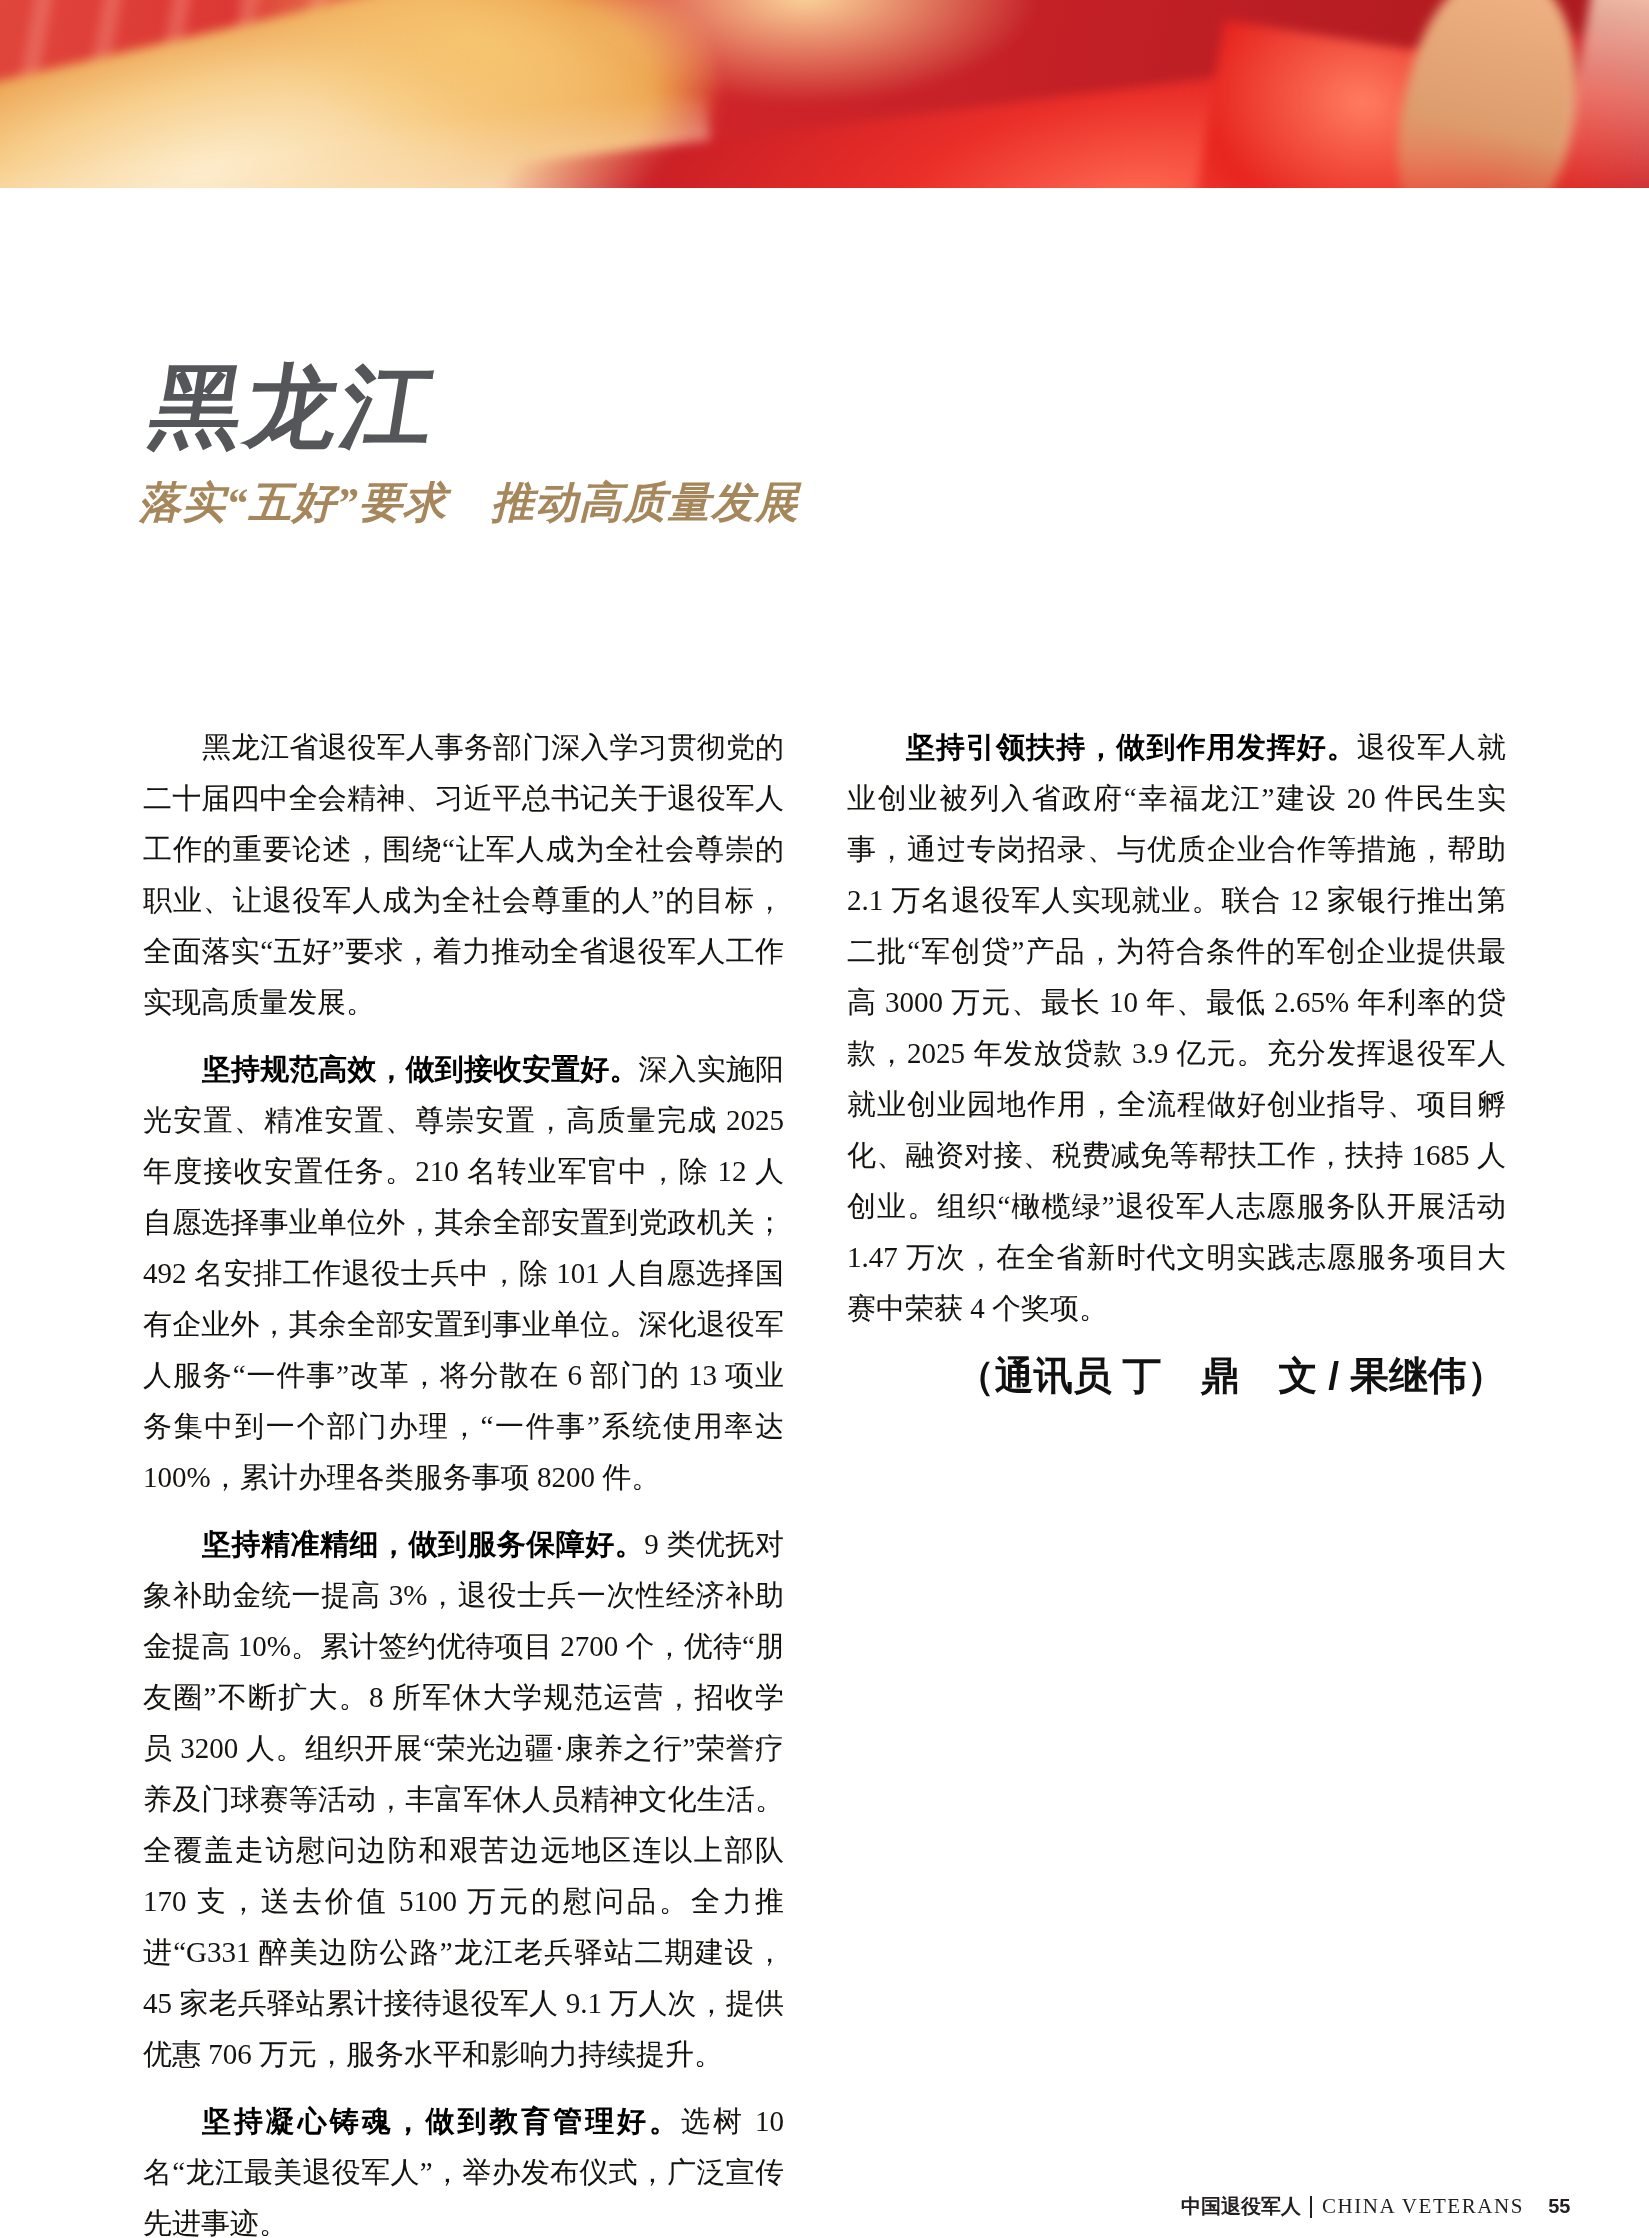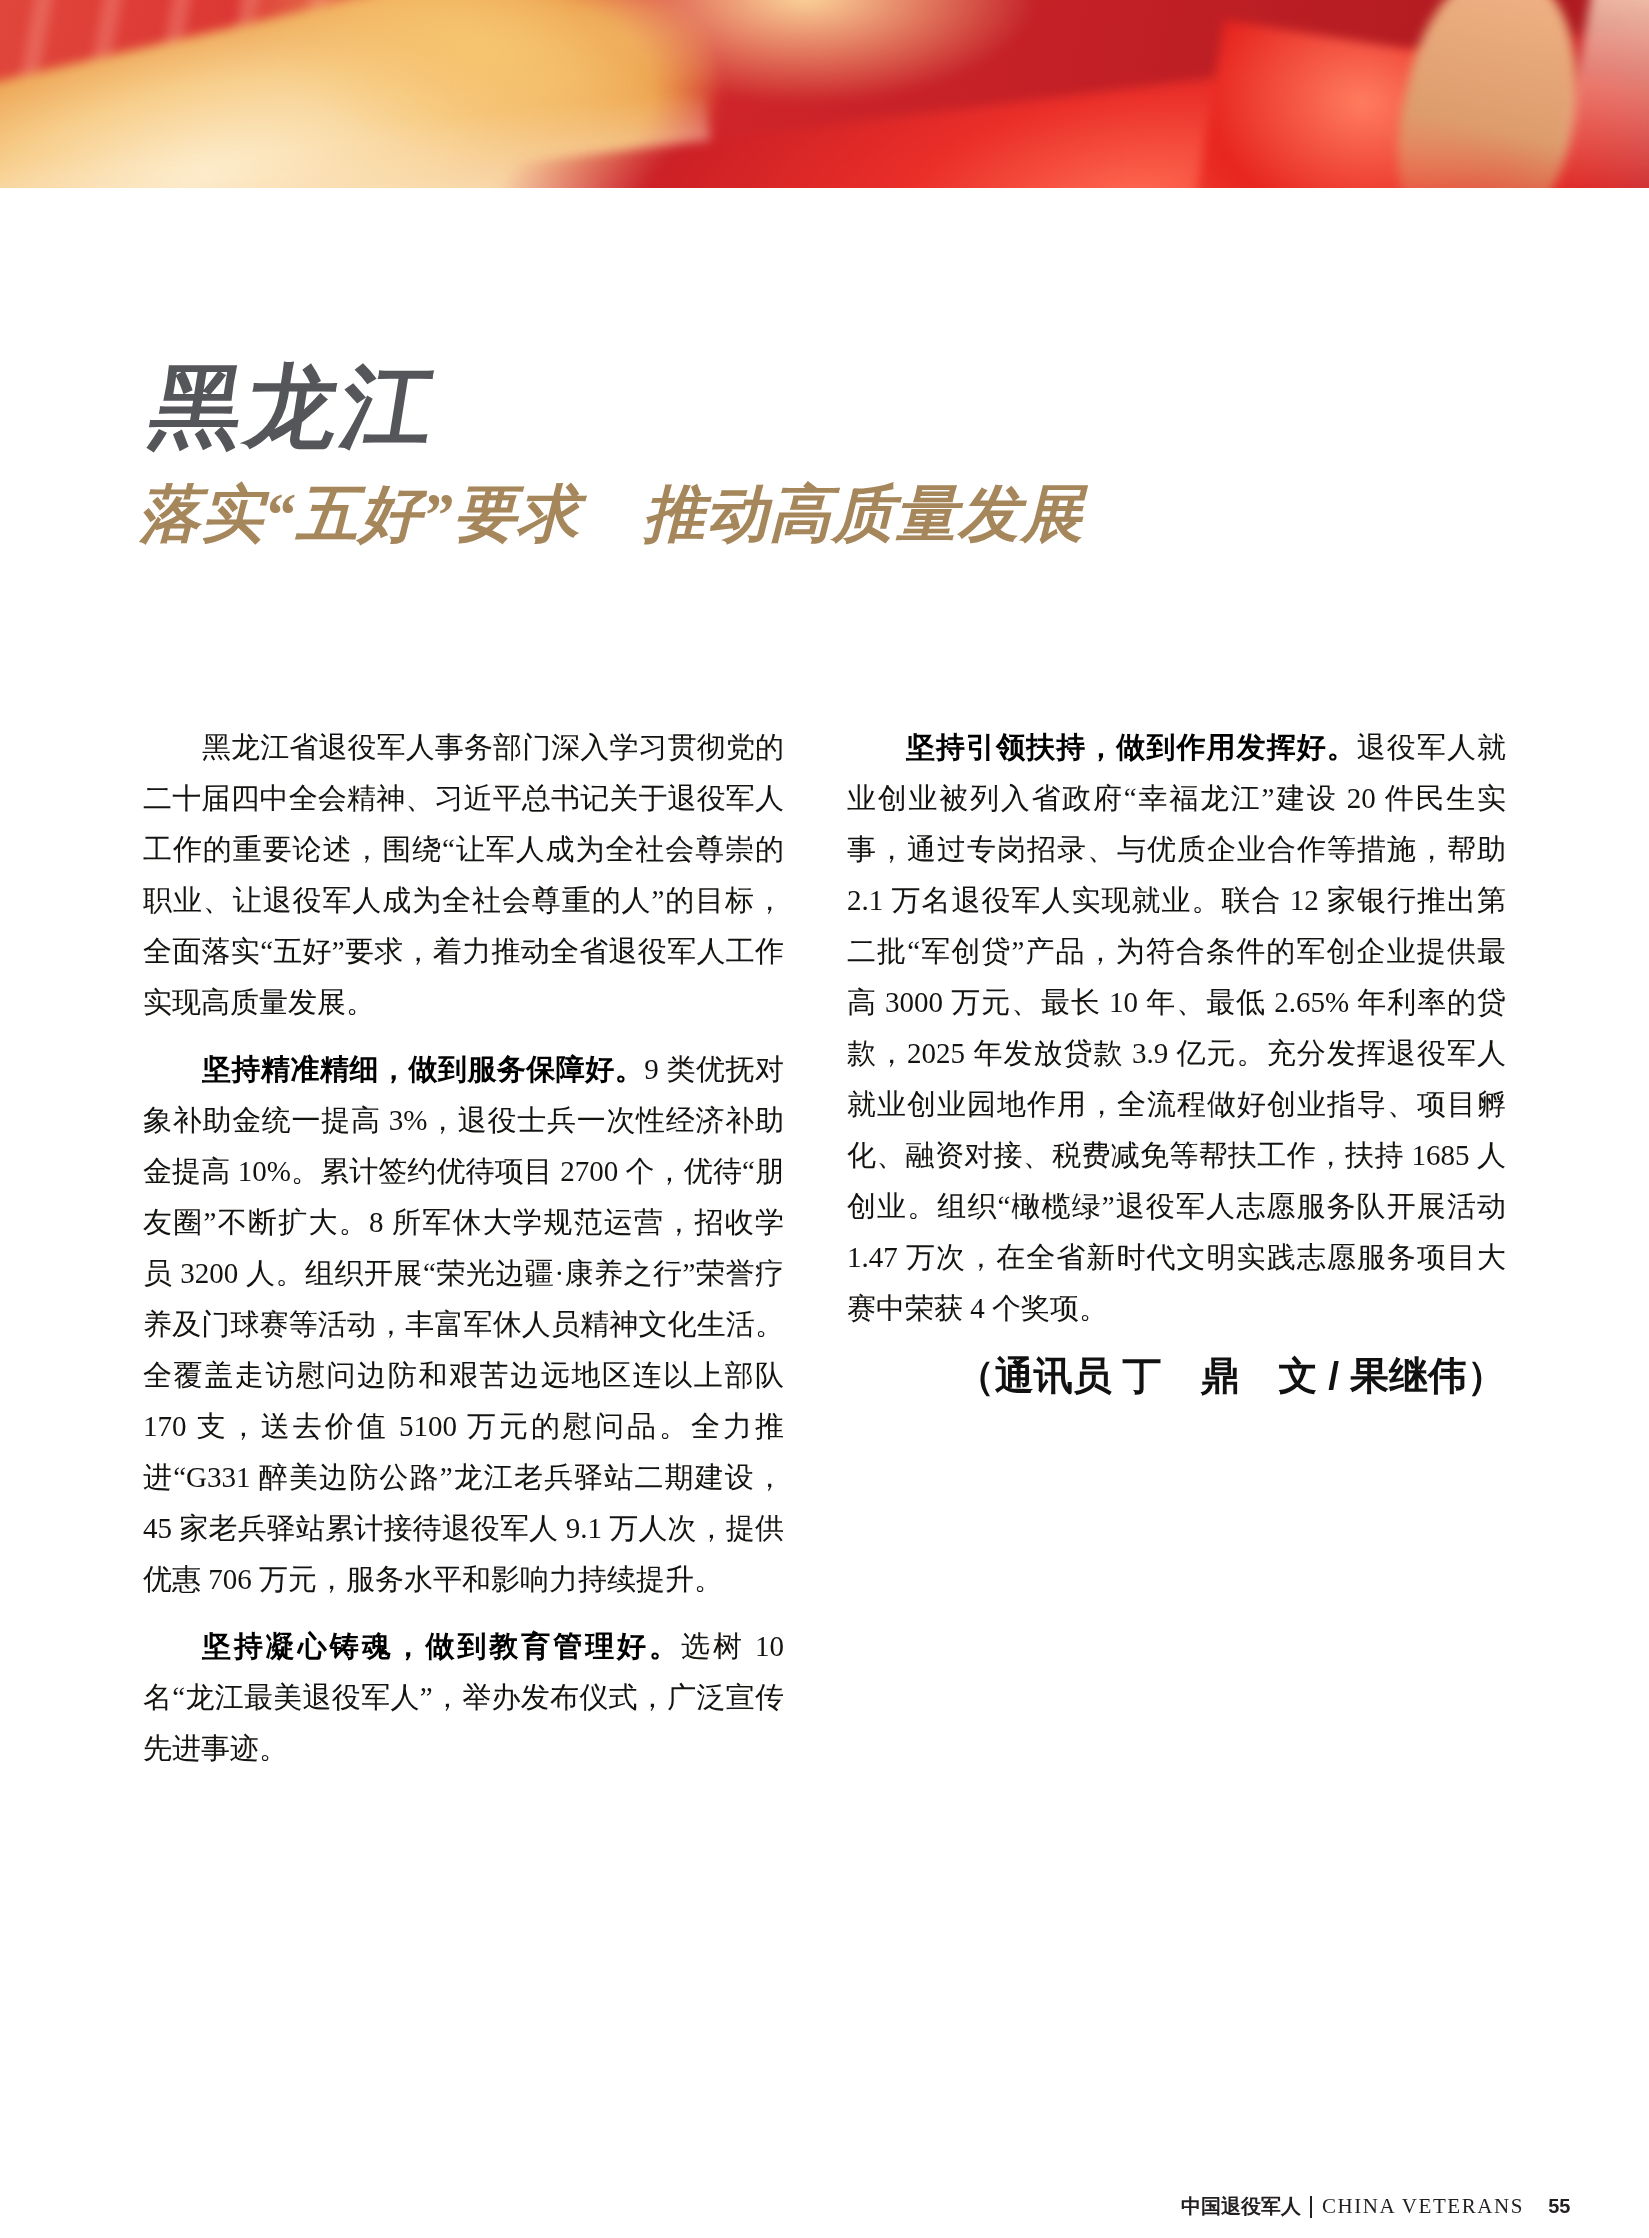--- a/index.html
+++ b/index.html
@@ -56,21 +56,21 @@
   
   .title{
     position:absolute;left:144px;top:357px;margin:0;
     font-family:"Liberation Sans", sans-serif;font-weight:900;
     font-size:91px;line-height:1.1;color:#54565a;letter-spacing:4.2px;
     transform:skewX(-9deg);transform-origin:left bottom;white-space:nowrap;
   }
   .subtitle{
     position:absolute;left:138px;top:477px;margin:0;
     font-family:"Liberation Serif", serif;font-style:italic;font-weight:700;
-    font-size:62px;line-height:1.2;color:#a6875c;letter-spacing:1px;white-space:nowrap;
+    font-size:43px;line-height:1.2;color:#a6875c;letter-spacing:1px;white-space:nowrap;
   }
   
   .col{
     position:absolute;top:706px;font-size:29px;line-height:51px;
     text-align:justify;text-justify:inter-ideograph;color:#151310;
   }
   .col-left{left:127px;width:673px;}
   .col-right{left:831px;width:691px;}
   .col p{margin:16px;padding:0;}
   .col p.indent{text-indent:59px;}
@@ -113,20 +113,21 @@
   <div class="shape red-dome"></div>
   <div class="shape tan-ribbon"></div>
   <div class="shape pale-right"></div>
 </div>
 
 <h1 class="title">黑龙江</h1>
 <h2 class="subtitle">落实“五好”要求　推动高质量发展</h2>
 
 <div class="col col-left" id="col-0">
     <p class="indent">黑龙江省退役军人事务部门深入学习贯彻党的二十届四中全会精神、习近平总书记关于退役军人工作的重要论述，围绕“让军人成为全社会尊崇的职业、让退役军人成为全社会尊重的人”的目标，全面落实“五好”要求，着力推动全省退役军人工作实现高质量发展。</p>
+    <p class="indent"><b class="lead">坚持规范高效，做到接收安置好。</b>深入实施阳光安置、精准安置、尊崇安置，高质量完成 2025 年度接收安置任务。210 名转业军官中，除 12 人自愿选择事业单位外，其余全部安置到党政机关；492 名安排工作退役士兵中，除 101 人自愿选择国有企业外，其余全部安置到事业单位。深化退役军人服务“一件事”改革，将分散在 6 部门的 13 项业务集中到一个部门办理，“一件事”系统使用率达 100%，累计办理各类服务事项 8200 件。</p>
     <p class="indent"><b class="lead">坚持精准精细，做到服务保障好。</b>9 类优抚对象补助金统一提高 3%，退役士兵一次性经济补助金提高 10%。累计签约优待项目 2700 个，优待“朋友圈”不断扩大。8 所军休大学规范运营，招收学员 3200 人。组织开展“荣光边疆·康养之行”荣誉疗养及门球赛等活动，丰富军休人员精神文化生活。全覆盖走访慰问边防和艰苦边远地区连以上部队 170 支，送去价值 5100 万元的慰问品。全力推进“G331 醉美边防公路”龙江老兵驿站二期建设，45 家老兵驿站累计接待退役军人 9.1 万人次，提供优惠 706 万元，服务水平和影响力持续提升。</p>
     <p class="indent"><b class="lead">坚持凝心铸魂，做到教育管理好。</b>选树 10 名“龙江最美退役军人”，举办发布仪式，广泛宣传先进事迹。</p>
   </div>
 <div class="col col-right" id="col-1">
     <p class="indent"><b class="lead">坚持引领扶持，做到作用发挥好。</b>退役军人就业创业被列入省政府“幸福龙江”建设 20 件民生实事，通过专岗招录、与优质企业合作等措施，帮助 2.1 万名退役军人实现就业。联合 12 家银行推出第二批“军创贷”产品，为符合条件的军创企业提供最高 3000 万元、最长 10 年、最低 2.65% 年利率的贷款，2025 年发放贷款 3.9 亿元。充分发挥退役军人就业创业园地作用，全流程做好创业指导、项目孵化、融资对接、税费减免等帮扶工作，扶持 1685 人创业。组织“橄榄绿”退役军人志愿服务队开展活动 1.47 万次，在全省新时代文明实践志愿服务项目大赛中荣获 4 个奖项。</p>
     <p class="attribution">（通讯员 丁　鼎　文 / 果继伟）</p>
   </div>
 
 <div class="footer">
   <span class="f-cn">中国退役军人</span>

